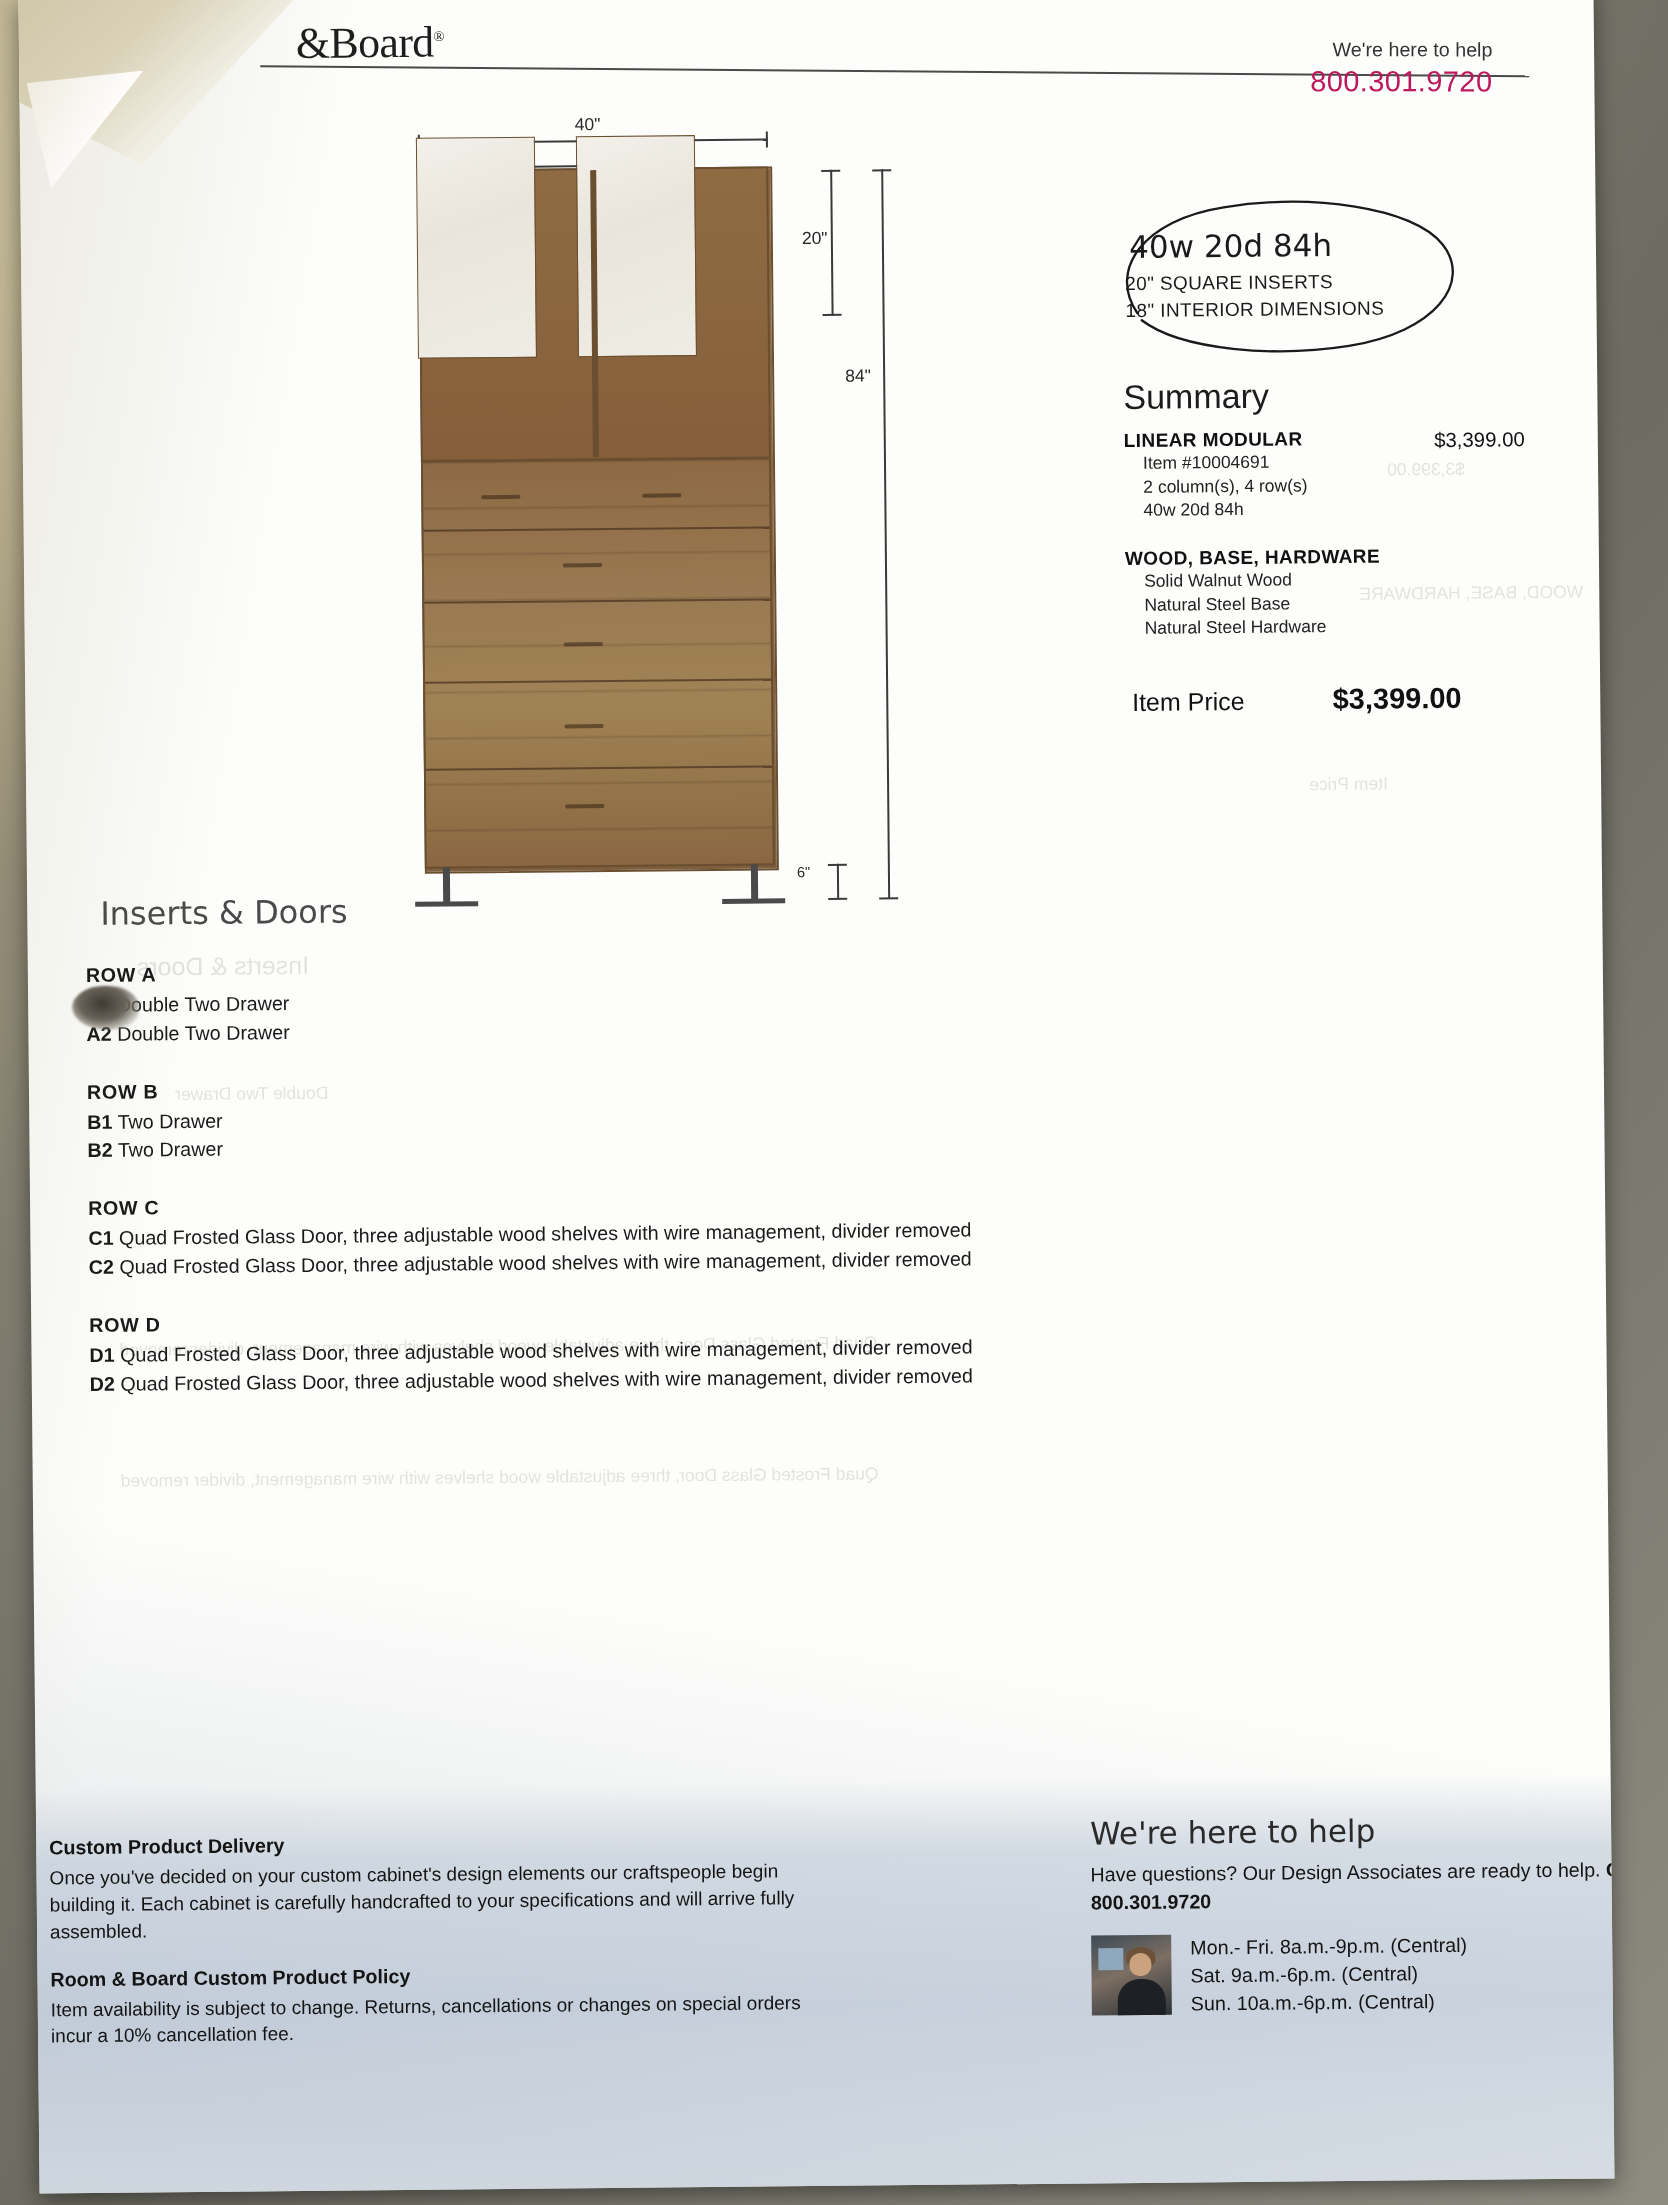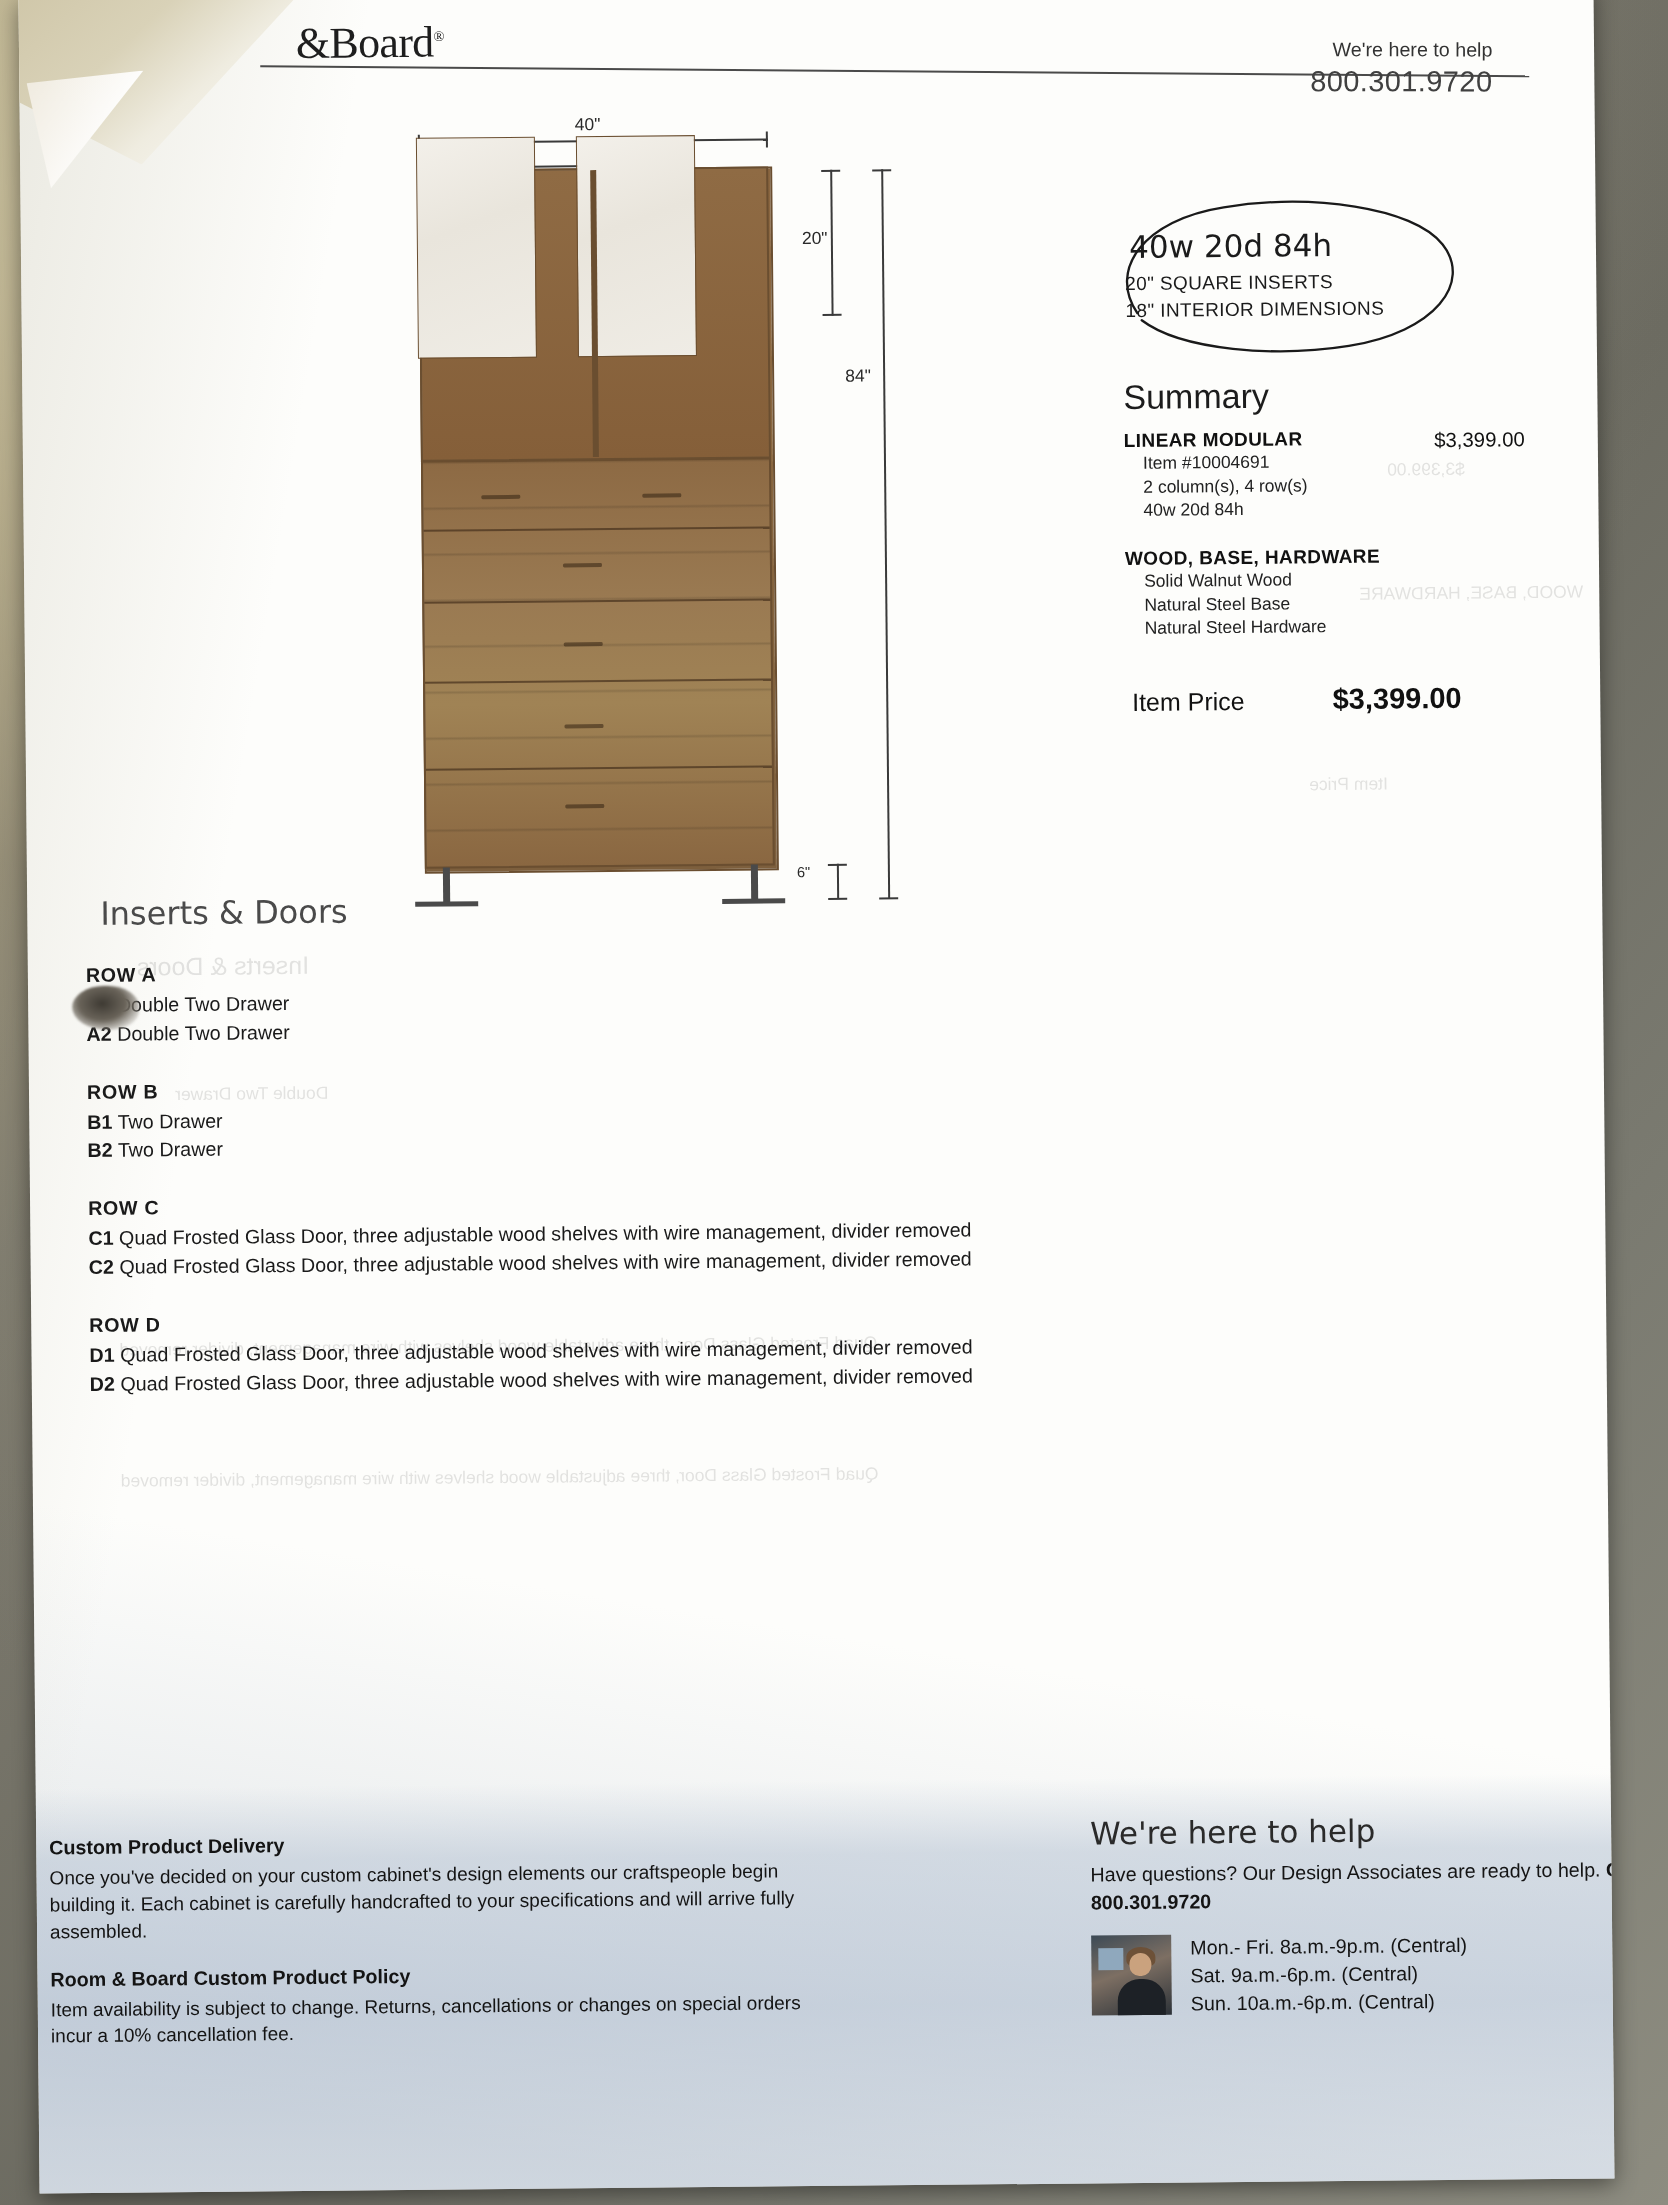--- a/index.html
+++ b/index.html
@@ -93,21 +93,21 @@
     right: 102px; top: 53px;
     text-align: right;
     transform: rotate(0.6deg);
   }
   #help-top .l1 {
     font-size: 19.7px;
     color: #333;
   }
   #help-top .l2 {
     font-size: 29px;
-    color: #404040;
+    color: #be185d;
     letter-spacing: 0.4px;
     margin-top: 4.4px;
   }
 
   
   #drawing {
     position: absolute;
     left: 365px; top: 109px;
     width: 510px; height: 817px;
   }

